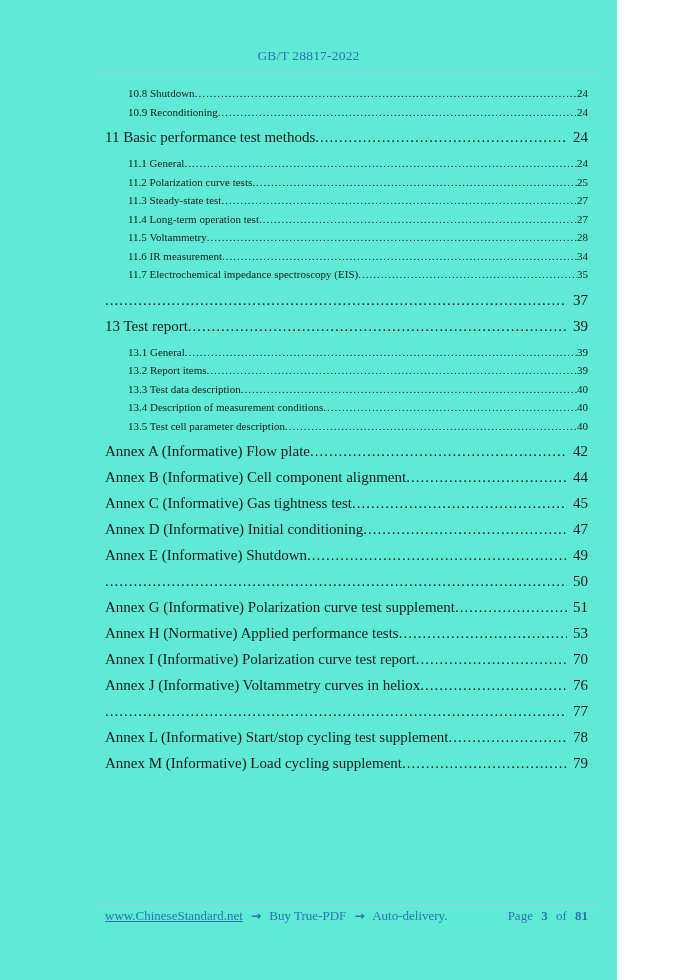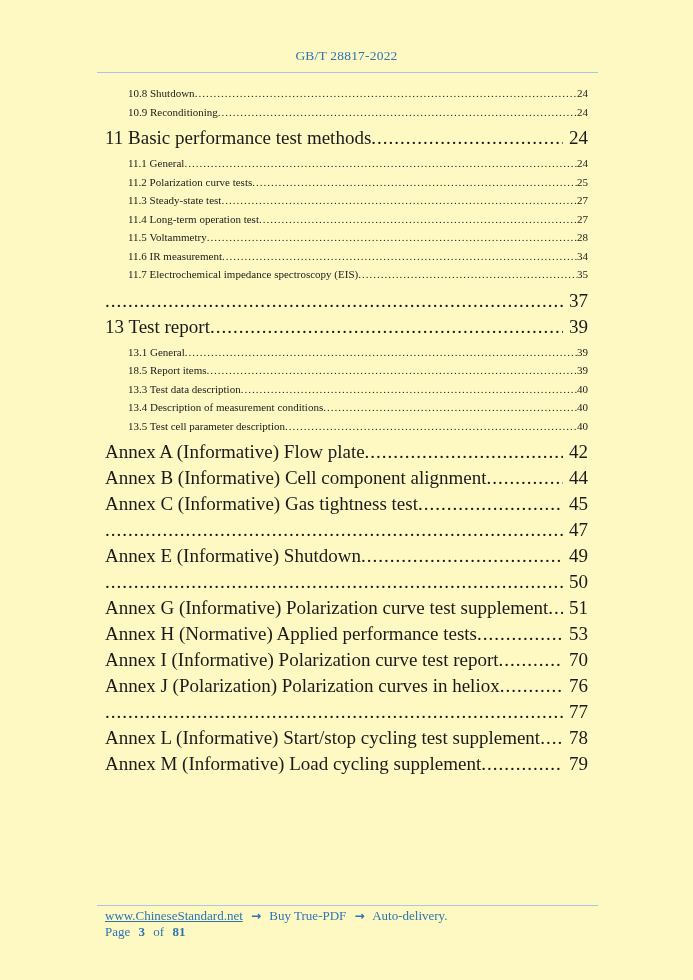--- a/index.html
+++ b/index.html
@@ -2,23 +2,23 @@
 <html><head>
 <meta charset="utf-8">
 <style>
   html, body {
     margin: 0;
     padding: 0;
     background: #ffffff;
   }
   .page {
     position: relative;
-    width: 693px;
+    width: 617px;
     height: 980px;
-    background: #fef9c3;
+    background: #5eead4;
     font-family: "Liberation Serif", "DejaVu Serif", serif;
     color: #1a1a1a;
     overflow: hidden;
   }
   .doc-header-title {
     position: absolute;
     top: 48px;
     left: 0;
     width: 100%;
     text-align: center;
@@ -42,21 +42,21 @@
   .toc-row {
     display: flex;
     align-items: flex-end;
   }
   .toc-row.level2 {
     font-size: 11px;
     line-height: 18.5px;
     padding-left: 23px;
   }
   .toc-row.level1 {
-    font-size: 19px;
+    font-size: 15px;
     line-height: 19px;
     margin: 7px 0;
   }
   .toc-label {
     white-space: nowrap;
     flex: none;
   }
   .toc-leader {
     flex: 1 1 auto;
     min-width: 0;
@@ -80,21 +80,20 @@
   .doc-footer {
     position: absolute;
     top: 908px;
     left: 105px;
     width: 483px;
     display: flex;
     justify-content: space-between;
     align-items: baseline;
     font-size: 13px;
     color: #2e74b5;
-    flex-direction: column;
   }
   .footer-left span, .footer-right span {
     margin-right: 5px;
   }
   .footer-left span:last-child, .footer-right span:last-child {
     margin-right: 0;
   }
   .site-link {
     text-decoration: underline;
     color: #2e74b5;
@@ -177,21 +176,21 @@
         <span class="toc-label">13 Test report</span>
         <span class="toc-leader">............................................................................................................................................................................................................................................................................................................</span>
         <span class="toc-page">39</span>
       </div>
       <div class="toc-row level2">
         <span class="toc-label">13.1 General</span>
         <span class="toc-leader">............................................................................................................................................................................................................................................................................................................</span>
         <span class="toc-page">39</span>
       </div>
       <div class="toc-row level2">
-        <span class="toc-label">18.5 Report items</span>
+        <span class="toc-label">13.2 Report items</span>
         <span class="toc-leader">............................................................................................................................................................................................................................................................................................................</span>
         <span class="toc-page">39</span>
       </div>
       <div class="toc-row level2">
         <span class="toc-label">13.3 Test data description</span>
         <span class="toc-leader">............................................................................................................................................................................................................................................................................................................</span>
         <span class="toc-page">40</span>
       </div>
       <div class="toc-row level2">
         <span class="toc-label">13.4 Description of measurement conditions</span>
@@ -212,20 +211,21 @@
         <span class="toc-label">Annex B (Informative) Cell component alignment</span>
         <span class="toc-leader">............................................................................................................................................................................................................................................................................................................</span>
         <span class="toc-page">44</span>
       </div>
       <div class="toc-row level1">
         <span class="toc-label">Annex C (Informative) Gas tightness test</span>
         <span class="toc-leader">............................................................................................................................................................................................................................................................................................................</span>
         <span class="toc-page">45</span>
       </div>
       <div class="toc-row level1">
+        <span class="toc-label">Annex D (Informative) Initial conditioning</span>
         <span class="toc-leader">............................................................................................................................................................................................................................................................................................................</span>
         <span class="toc-page">47</span>
       </div>
       <div class="toc-row level1">
         <span class="toc-label">Annex E (Informative) Shutdown</span>
         <span class="toc-leader">............................................................................................................................................................................................................................................................................................................</span>
         <span class="toc-page">49</span>
       </div>
       <div class="toc-row level1">
         <span class="toc-leader">............................................................................................................................................................................................................................................................................................................</span>
@@ -240,21 +240,21 @@
         <span class="toc-label">Annex H (Normative) Applied performance tests</span>
         <span class="toc-leader">............................................................................................................................................................................................................................................................................................................</span>
         <span class="toc-page">53</span>
       </div>
       <div class="toc-row level1">
         <span class="toc-label">Annex I (Informative) Polarization curve test report</span>
         <span class="toc-leader">............................................................................................................................................................................................................................................................................................................</span>
         <span class="toc-page">70</span>
       </div>
       <div class="toc-row level1">
-        <span class="toc-label">Annex J (Polarization) Polarization curves in heliox</span>
+        <span class="toc-label">Annex J (Informative) Voltammetry curves in heliox</span>
         <span class="toc-leader">............................................................................................................................................................................................................................................................................................................</span>
         <span class="toc-page">76</span>
       </div>
       <div class="toc-row level1">
         <span class="toc-leader">............................................................................................................................................................................................................................................................................................................</span>
         <span class="toc-page">77</span>
       </div>
       <div class="toc-row level1">
         <span class="toc-label">Annex L (Informative) Start/stop cycling test supplement</span>
         <span class="toc-leader">............................................................................................................................................................................................................................................................................................................</span>

